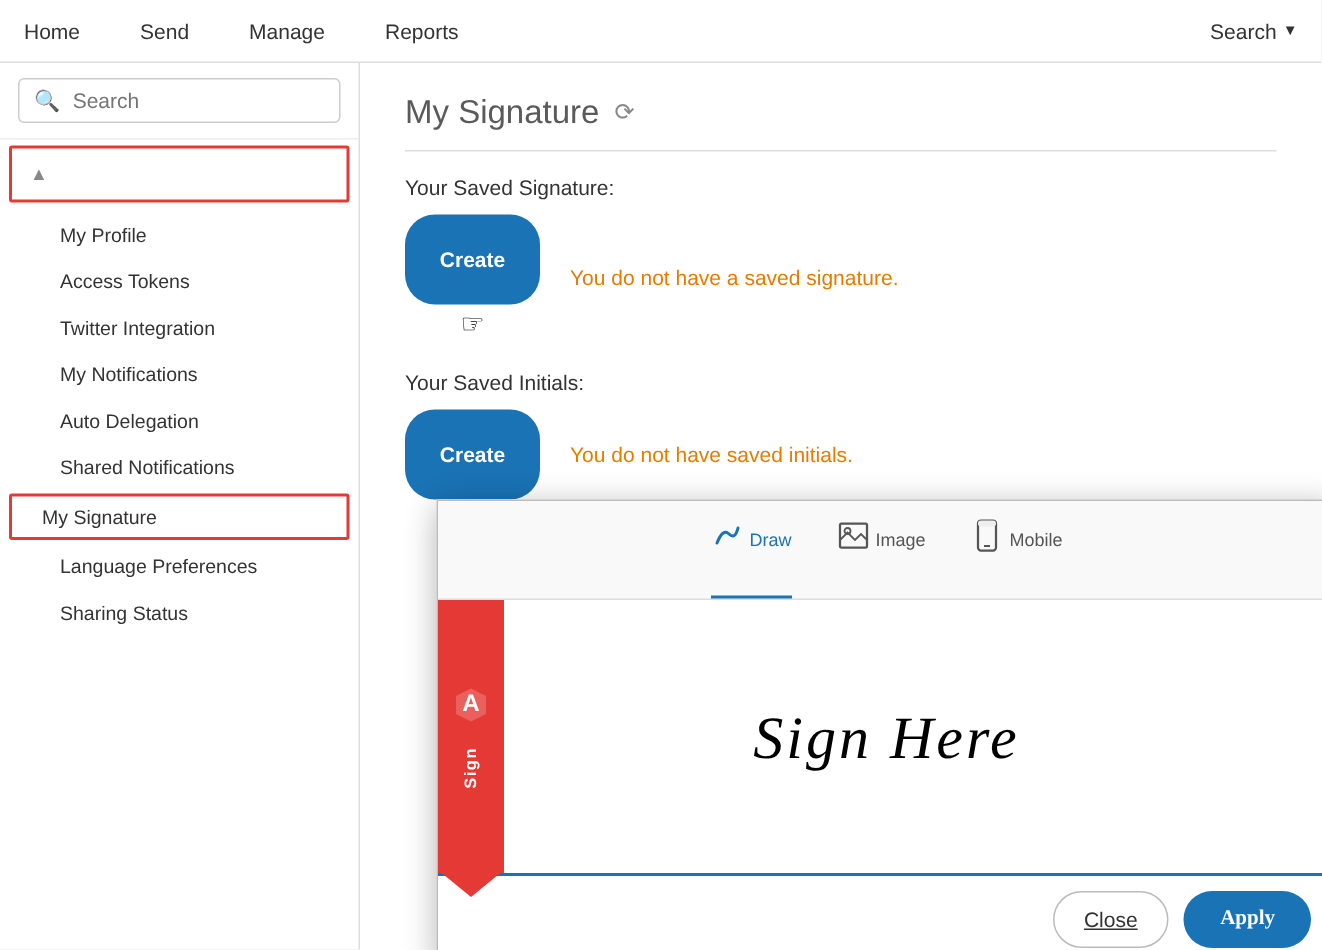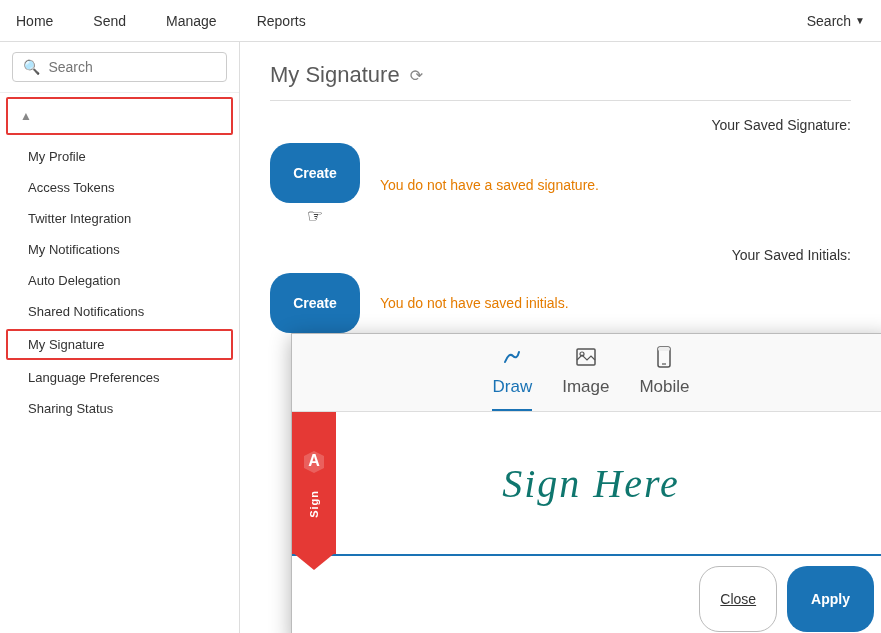--- a/index.html
+++ b/index.html
@@ -100,20 +100,21 @@
     }
 
     .sidebar-items {
       padding: 2px 0;
     }
     .sidebar-item {
       padding: 8px 20px 8px 28px;
       color: #333;
       cursor: pointer;
       font-size: 13px;
+      margin-left: 12px;
     }
     .sidebar-item.active {
       border: 2px solid #e53935;
       color: #333;
       border-radius: 2px;
       margin: 2px 6px;
       padding: 6px 12px 6px 20px;
       background: #fff;
     }
 
@@ -143,21 +144,20 @@
       color: #888;
       font-size: 16px;
       cursor: pointer;
     }
 
     .section-label {
       font-size: 14px;
       color: #333;
       margin-bottom: 10px;
       font-weight: normal;
-      text-align: right;
     }
     .signature-row {
       display: flex;
       align-items: center;
       gap: 20px;
       margin-bottom: 20px;
     }
     .create-btn {
       background: #1a73b5;
       color: #fff;
@@ -190,27 +190,26 @@
     .dialog-tabs {
       display: flex;
       justify-content: center;
       gap: 30px;
       padding: 12px 0 0 0;
       border-bottom: 1px solid #ddd;
       background: #f9f9f9;
     }
     .dialog-tab {
       display: flex;
-      flex-direction: column;
       align-items: center;
       gap: 4px;
-      padding-bottom: 12px;
+      padding-bottom: 24px;
       cursor: pointer;
       color: #555;
-      font-size: 17px;
+      font-size: 12px;
       border-bottom: 2px solid transparent;
     }
     .dialog-tab.active {
       color: #1a73b5;
       border-bottom: 2px solid #1a73b5;
     }
     .dialog-tab-icon {
       font-size: 18px;
     }
 
@@ -218,21 +217,21 @@
       flex: 1;
       position: relative;
       background: #fff;
       display: flex;
       align-items: center;
       justify-content: center;
       border-bottom: 2px solid #1a73b5;
     }
     .sign-here-text {
       font-size: 40px;
-      color: #0f766e;
+      color: #000000;
       font-style: italic;
       font-family: Georgia, serif;
       letter-spacing: 2px;
     }
 
     
     .red-sign-tab {
       position: absolute;
       left: 0;
       top: 0;
@@ -272,35 +271,36 @@
       display: flex;
       justify-content: flex-end;
       padding: 10px 16px;
       gap: 10px;
       background: #fff;
     }
     .close-btn {
       border: 1px solid #bbb;
       background: #fff;
       border-radius: 20px;
-      padding: 24px 20px;
+      padding: 10px 20px;
       font-size: 14px;
       cursor: pointer;
       color: #333;
       text-decoration: underline;
     }
     .apply-btn {
       background: #1a73b5;
       color: #fff;
       border: none;
       border-radius: 20px;
       padding: 6px 24px;
       font-size: 14px;
       cursor: pointer;
       font-weight: bold;
+      font-family: Liberation Serif, serif;
     }
 
     
     .cursor-hand {
       display: block;
       margin-top: 2px;
       font-size: 18px;
       text-align: center;
     }
   </style>

